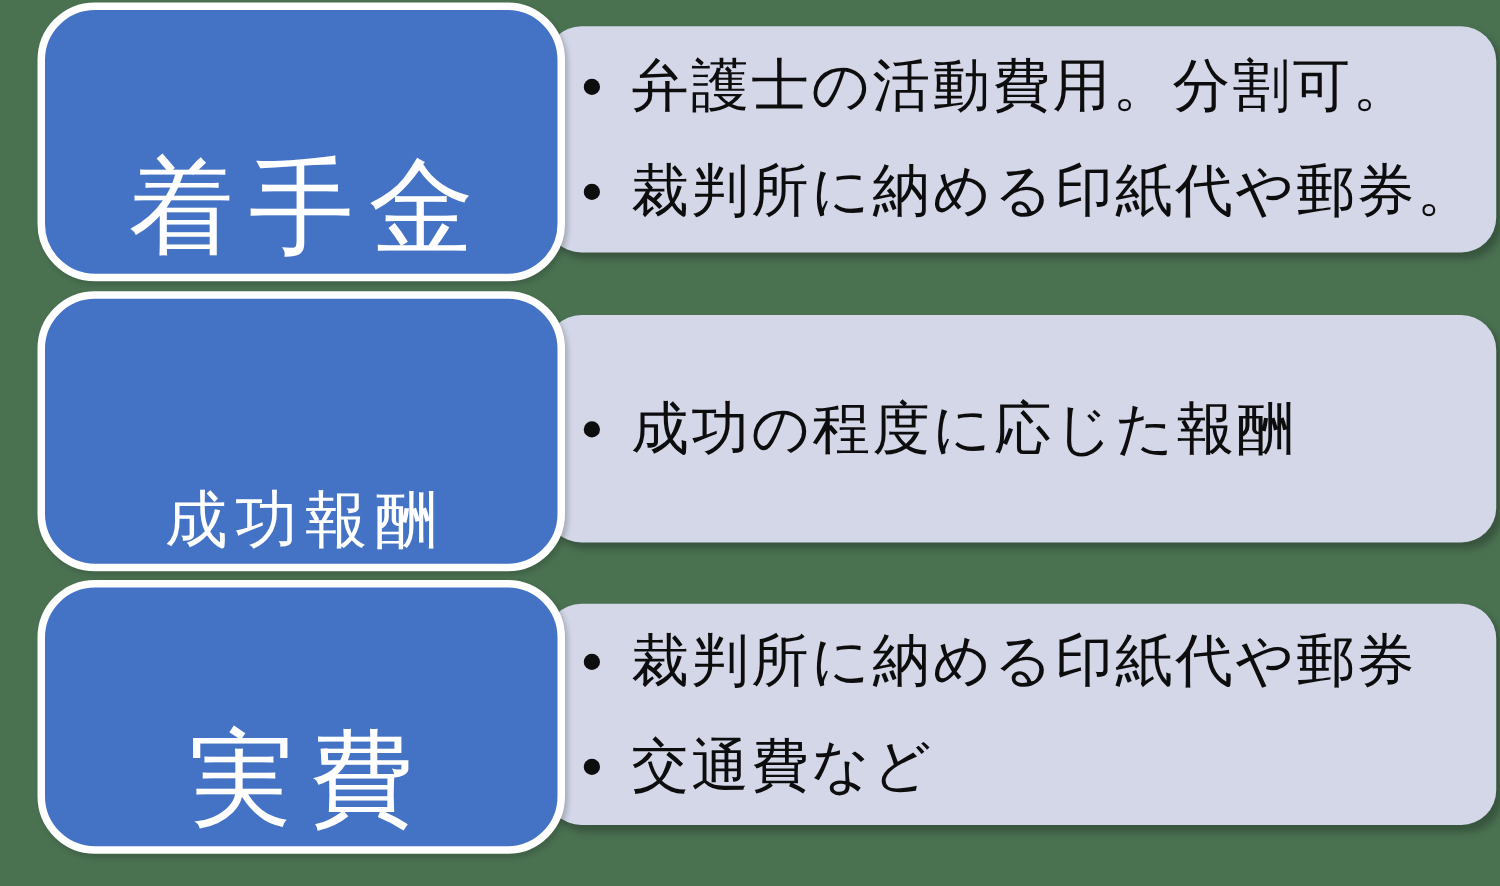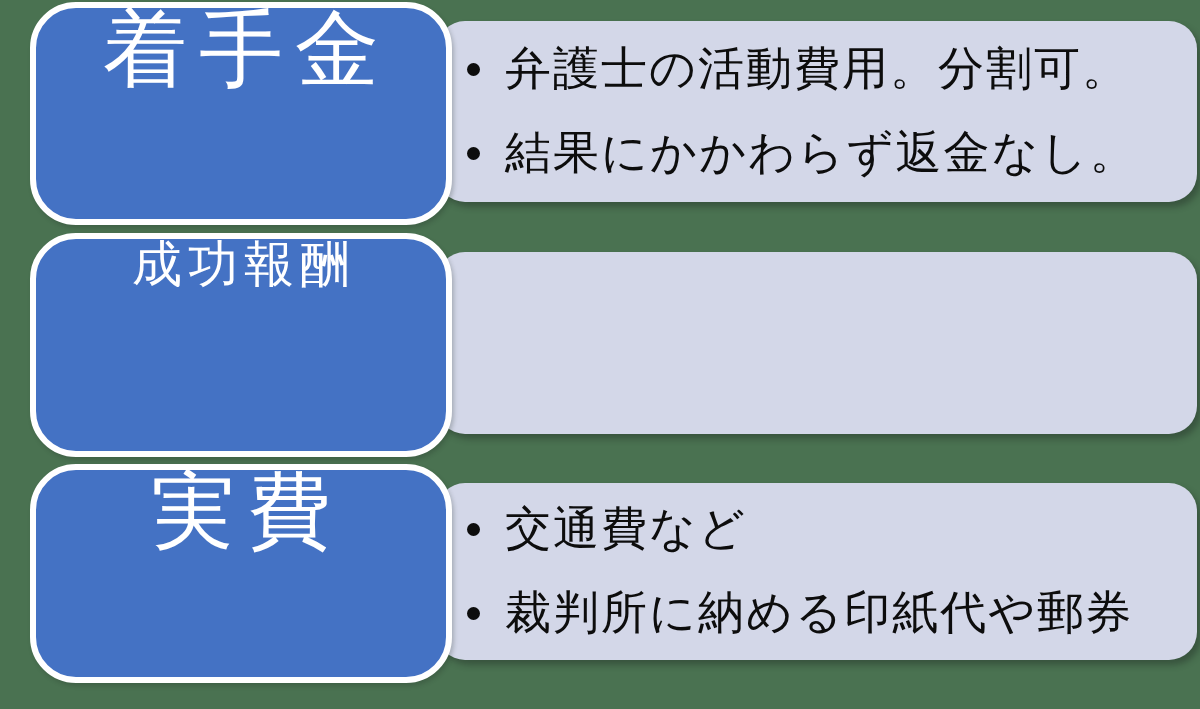--- a/index.html
+++ b/index.html
@@ -68,21 +68,21 @@
     left: 30px;
     top: 0;
     width: 422px;
     height: 100%;
     box-sizing: border-box;
     background: #4472C4;
     border: 6px solid #ffffff;
     border-radius: 46px;
     z-index: 2;
     display: flex;
-    align-items: flex-start;
+    align-items: flex-end;
     justify-content: center;
     box-shadow: 2px 3px 4px rgba(35, 48, 40, 0.25);
   }
   .box-title {
     color: #ffffff;
     font-size: 84px;
     letter-spacing: 12px;
     margin-right: -12px; 
     padding-bottom: 10px;
     white-space: nowrap;
@@ -100,45 +100,49 @@
 <div class="canvas">
 
   <div class="row row1">
     <div class="panel">
       <div class="bullet-line">
         <span class="bullet-dot"></span>
         <span class="bullet-text">弁護士の活動費用。分割可。</span>
       </div>
       <div class="bullet-line">
         <span class="bullet-dot"></span>
-        <span class="bullet-text">結果にかかわらず返金なし。</span>
+        <span class="bullet-text">裁判所に納める印紙代や郵券。</span>
       </div>
     </div>
     <div class="box">
       <span class="box-title">着手金</span>
     </div>
   </div>
 
   <div class="row row2">
     <div class="panel">
+      <div class="bullet-line">
+        <span class="bullet-dot"></span>
+        <span class="bullet-text">成功の程度に応じた報酬</span>
+      </div>
     </div>
     <div class="box">
       <span class="box-title">成功報酬</span>
     </div>
   </div>
 
   <div class="row row3">
     <div class="panel">
       <div class="bullet-line">
         <span class="bullet-dot"></span>
-        <span class="bullet-text">交通費など</span>
+        <span class="bullet-text">裁判所に納める印紙代や郵券</span>
       </div>
       <div class="bullet-line">
         <span class="bullet-dot"></span>
-        <span class="bullet-text">裁判所に納める印紙代や郵券</span>
+        <span class="bullet-text">交通費など</span>
       </div>
     </div>
     <div class="box">
       <span class="box-title">実費</span>
     </div>
   </div>
 
 </div>
 
 </body></html>

